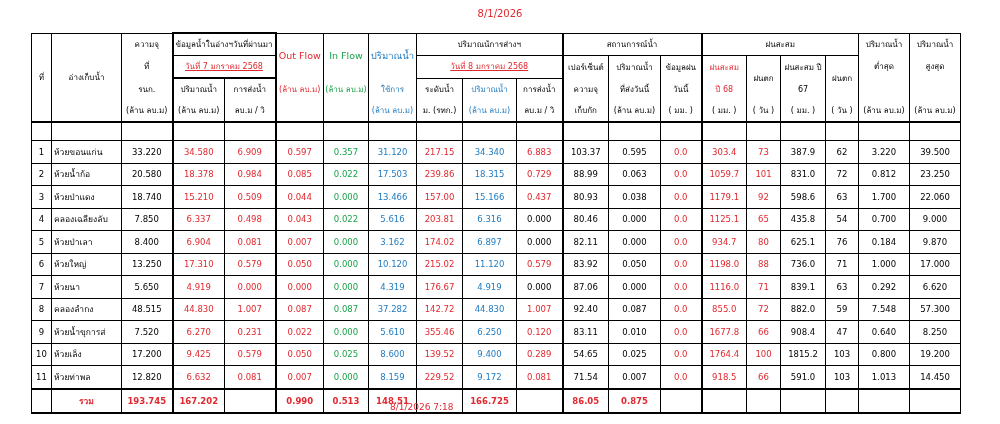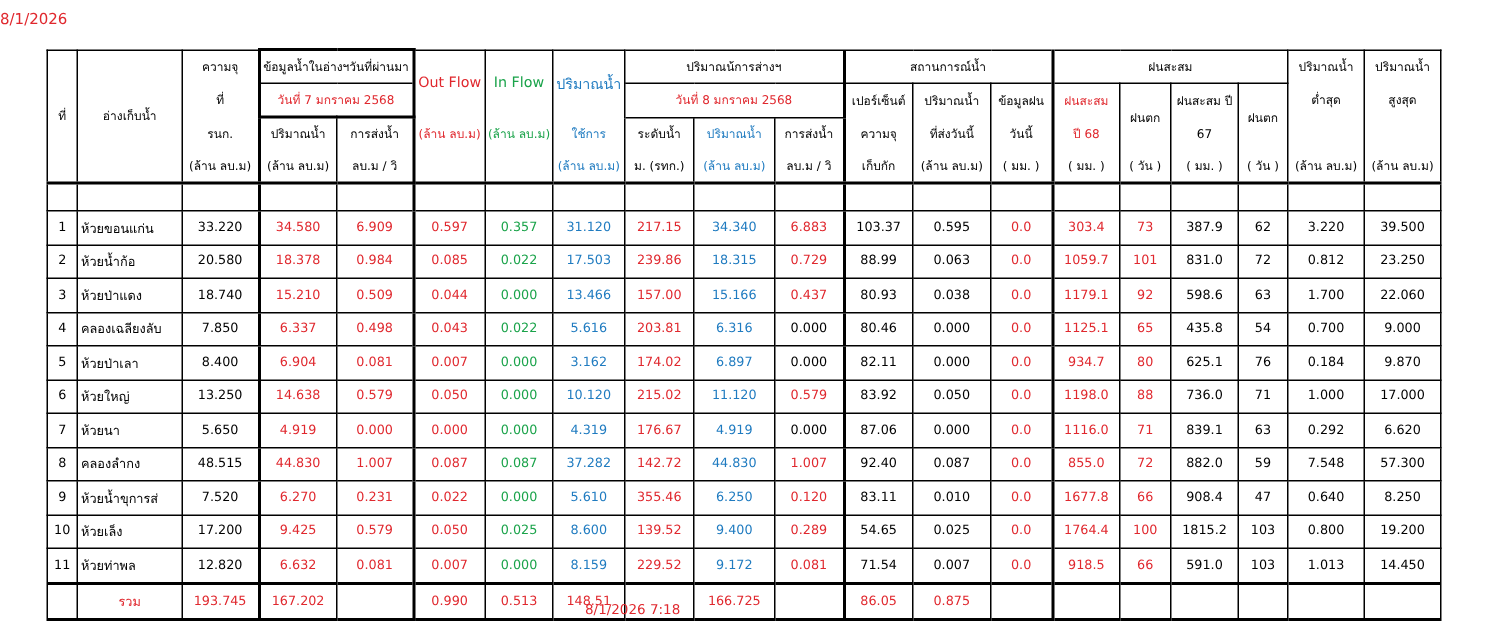--- a/index.html
+++ b/index.html
@@ -1,38 +1,38 @@
 <!DOCTYPE html>
 <html><head>
 <meta charset="utf-8">
 <style>
   html, body { margin: 0; padding: 0; background: #ffffff; }
   body { width: 1000px; height: 424px; position: relative; overflow: hidden;
          font-family: "DejaVu Sans", sans-serif; color: #000; }
-  .top-date { position: absolute; left: 0; width: 1000px; top: 8px; 
+  .top-date { position: absolute; left: 0; width: 1000px; top: 8px; text-align: center;
               font-size: 10px; color: #e0282e; }
   .footer-ts { position: absolute; left: 390px; top: 402px; font-size: 9px; color: #e0282e; }
   table.res { position: absolute; left: 31px; top: 32px; border-collapse: collapse;
               table-layout: fixed; font-size: 8.5px; }
   table.res td, table.res th { border: 1px solid #000; padding: 0; text-align: center;
               vertical-align: middle; white-space: nowrap; overflow: hidden; font-weight: normal; }
   table.res thead th { height: 21px; font-size: 8px; }
   table.res tr.spacer td { height: 17px; }
   table.res tbody tr.data td { height: 21.5px; }
-  table.res tr.total td { height: 22px; }
+  table.res tr.total td { height: 22px; font-weight: bold; }
   .thick-b { border-bottom: 2px solid #000 !important; }
   .thick-r { border-right: 2px solid #000 !important; }
   .thick-l { border-left: 2px solid #000 !important; }
   .thick-t { border-top: 2px solid #000 !important; }
   .red { color: #e0282e; }
   .green { color: #1aa34a; }
   .blue { color: #1f7bc0; }
   .bold { font-weight: bold; }
   .name { text-align: left !important; padding-left: 2px !important; }
-  .hdr-red { color: #e0282e; font-weight: bold; }
+  .hdr-red { color: #e0282e; font-weight: bold; text-decoration: underline; }
   .hdr-big { font-size: 9.5px !important; }
 </style>
 </head>
 <body>
 
 <div class="top-date">8/1/2026</div>
 
 <table class="res">
   <colgroup>
     <col style="width:20px">
@@ -254,21 +254,21 @@
         <td class="red">80</td>
         <td>625.1</td>
         <td>76</td>
         <td>0.184</td>
         <td>9.870</td>
       </tr>
       <tr class="data">
         <td>6</td>
         <td class="name">ห้วยใหญ่</td>
         <td>13.250</td>
-        <td class="red thick-l">14.638</td>
+        <td class="red thick-l">17.310</td>
         <td class="red thick-r">0.579</td>
         <td class="red">0.050</td>
         <td class="green">0.000</td>
         <td class="blue">10.120</td>
         <td class="red">215.02</td>
         <td class="blue">11.120</td>
         <td class="red">0.579</td>
         <td class="thick-l">83.92</td>
         <td>0.050</td>
         <td class="red">0.0</td>

